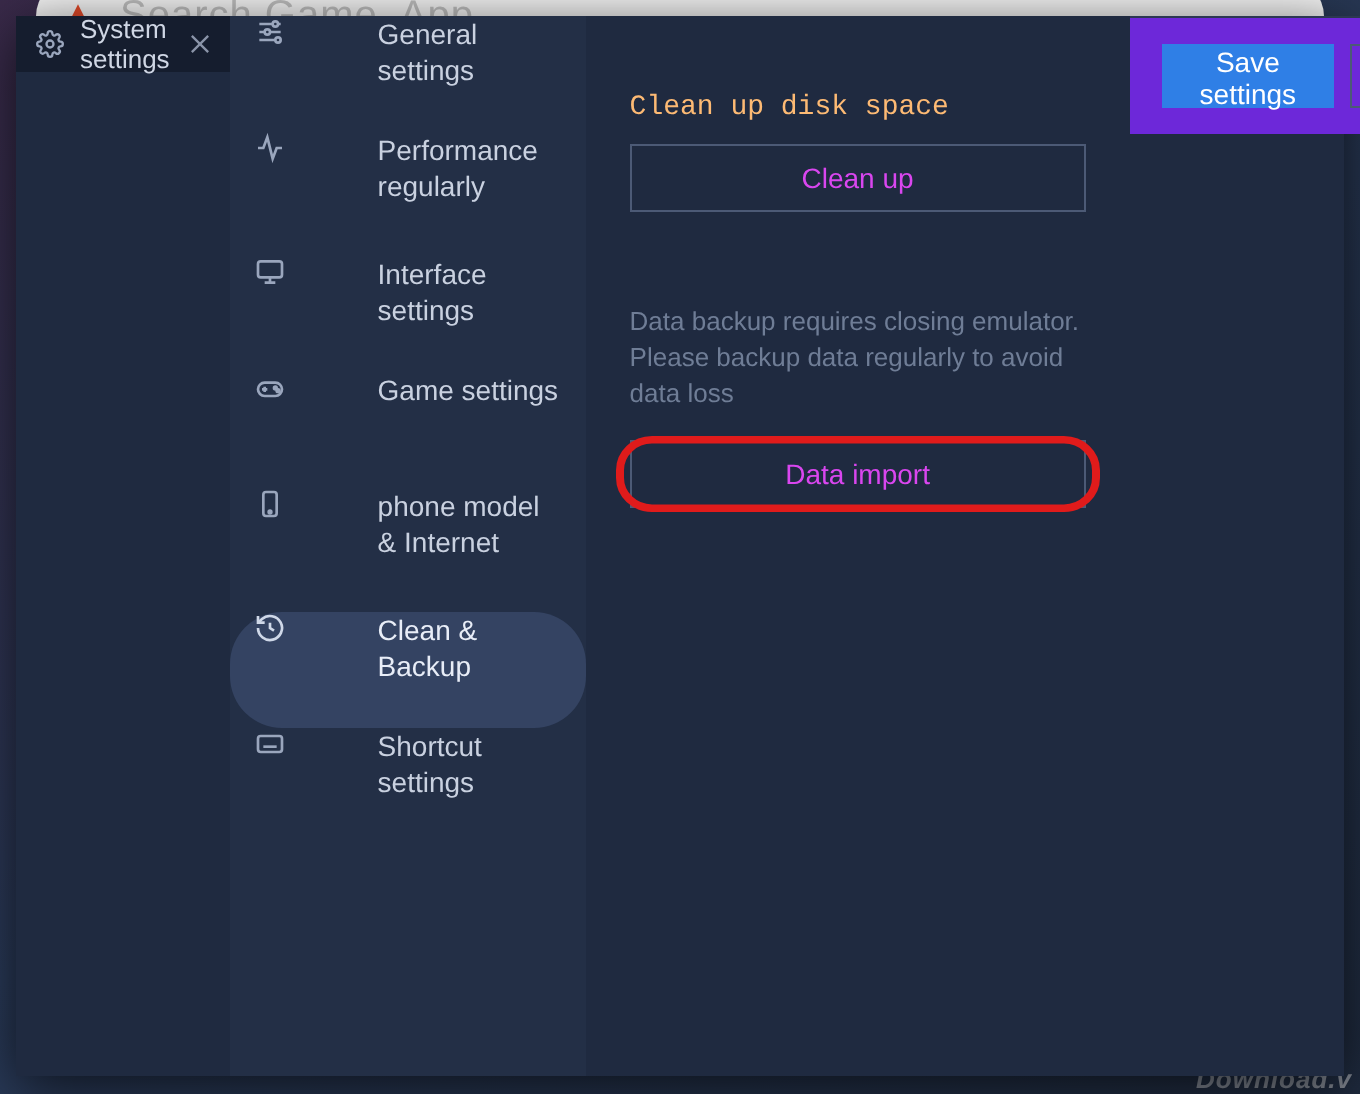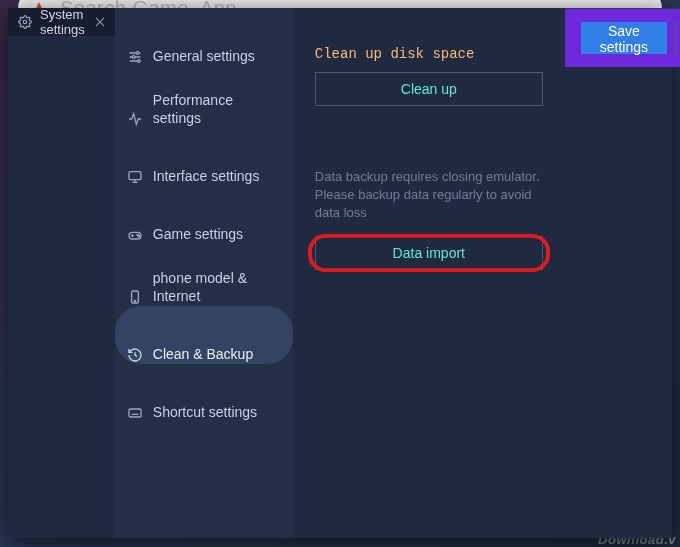--- a/index.html
+++ b/index.html
@@ -95,28 +95,29 @@
     min-height: 0;
   }
   .sidebar {
     width: 178px;
     background: #232f46;
     display: flex;
     flex-direction: column;
   }
   .sidebar-item {
     display: flex;
-    align-items: flex-end;
+    align-items: flex-start;
     padding: 0 12px;
     min-height: 58px;
     color: #c9d1e0;
     font-size: 14px;
     cursor: pointer;
     box-sizing: border-box;
     border-bottom: 1px solid rgba(0,0,0,0);
+    gap: 36px;
   }
   .sidebar-item.tall { min-height: 62px; }
   .sidebar-item.active {
     background: #344362;
     color: #e8edf7;
     border-radius: 26px;
   }
   .sidebar-item .icon {
     width: 16px;
     height: 16px;
@@ -150,27 +151,27 @@
     color: #6f7d96;
     line-height: 18px;
     margin: 8px 0 14px 0;
     max-width: 430px;
   }
   .action-btn {
     width: 228px;
     height: 34px;
     border: 1px solid #4c5a76;
     background: transparent;
-    color: #5eead4;
+    color: #d946ef;
     font-size: 14px;
     display: flex;
     align-items: center;
     justify-content: center;
     cursor: pointer;
-    margin-bottom: 26px;
+    margin-bottom: 10px;
     box-sizing: border-box;
     position: relative;
   }
   .highlight-ring {
     position: absolute;
     pointer-events: none;
     border: 4px solid #e01b1b;
     border-radius: 18px / 18px;
     left: -8px;
     right: -8px;
@@ -253,21 +254,21 @@
         </span>
         <span class="label">General settings</span>
       </div>
 
       <div class="sidebar-item tall">
         <span class="icon">
           <svg viewBox="0 0 24 24" width="16" height="16" fill="none" stroke="currentColor" stroke-width="2">
             <path d="M3 12h4l3-8 4 16 3-8h4"></path>
           </svg>
         </span>
-        <span class="label">Performance settings</span>
+        <span class="label">Performance regularly</span>
       </div>
 
       <div class="sidebar-item">
         <span class="icon">
           <svg viewBox="0 0 24 24" width="16" height="16" fill="none" stroke="currentColor" stroke-width="2">
             <rect x="3" y="4" width="18" height="12" rx="2"></rect>
               <path d="M8 20h8M12 16v4"></path>
           </svg>
         </span>
         <span class="label">Interface settings</span>

